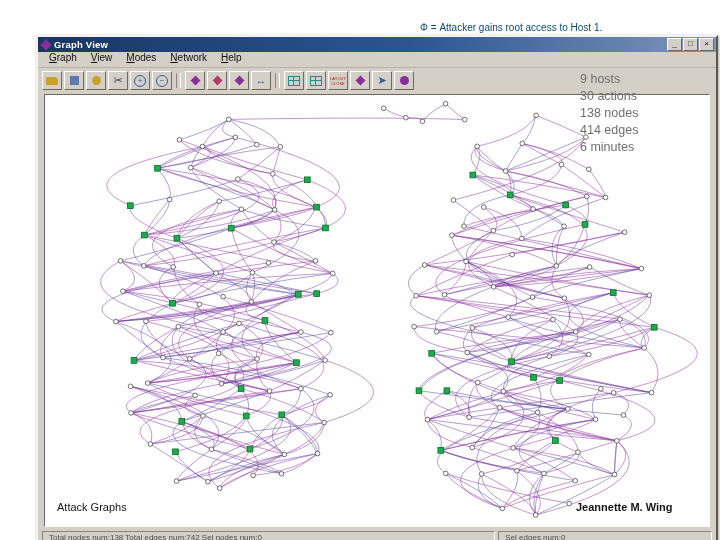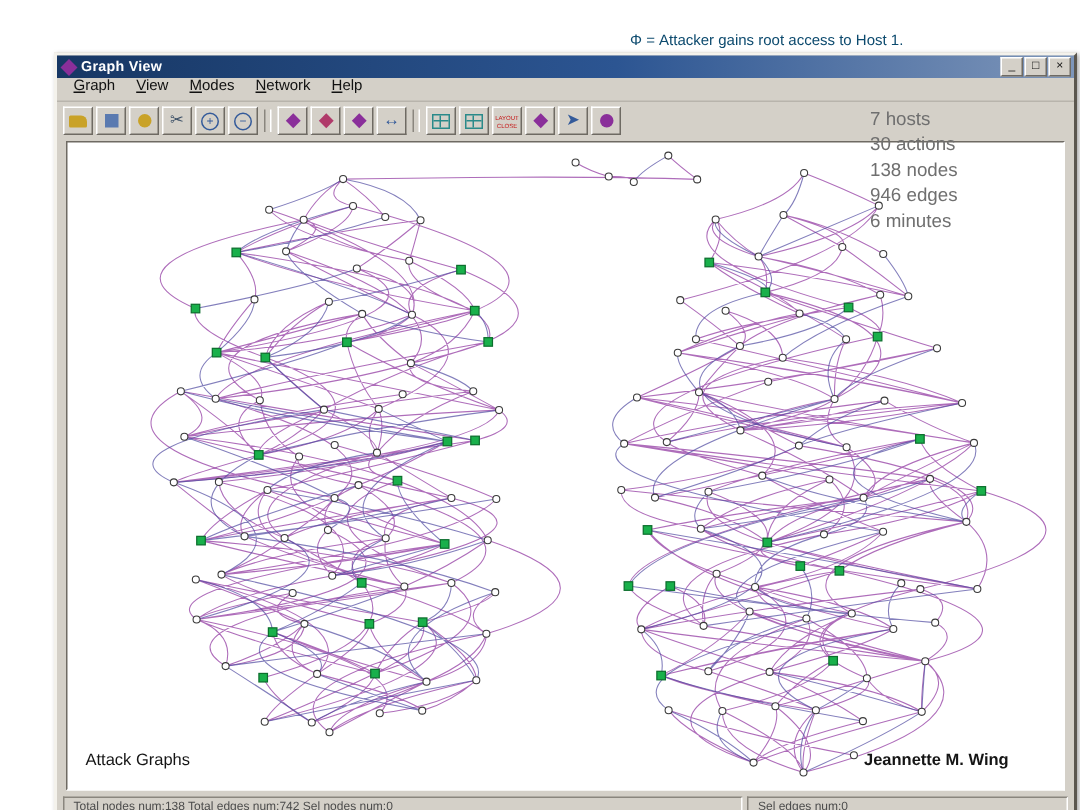--- a/index.html
+++ b/index.html
@@ -339,24 +339,24 @@
     <div class="statusbar">
       <span class="spanel wide">Total nodes num:138   Total edges num:742   Sel nodes num:0</span>
       <span class="spanel narrow">Sel edges num:0</span>
     </div>
 
   </div>
 
   <div class="phi">Φ = Attacker gains root access to Host 1.</div>
 
   <div class="stats">
-    <div class="statline">7 hosts</div>
+    <div class="statline">9 hosts</div>
       <div class="statline">30 actions</div>
       <div class="statline">138 nodes</div>
-      <div class="statline">946 edges</div>
+      <div class="statline">414 edges</div>
       <div class="statline">6 minutes</div>
   </div>
 
   <div class="footer l">Attack Graphs</div>
   <div class="footer c">23</div>
   <div class="footer r">Jeannette M. Wing</div>
 
 </div>
 
 </body></html>

